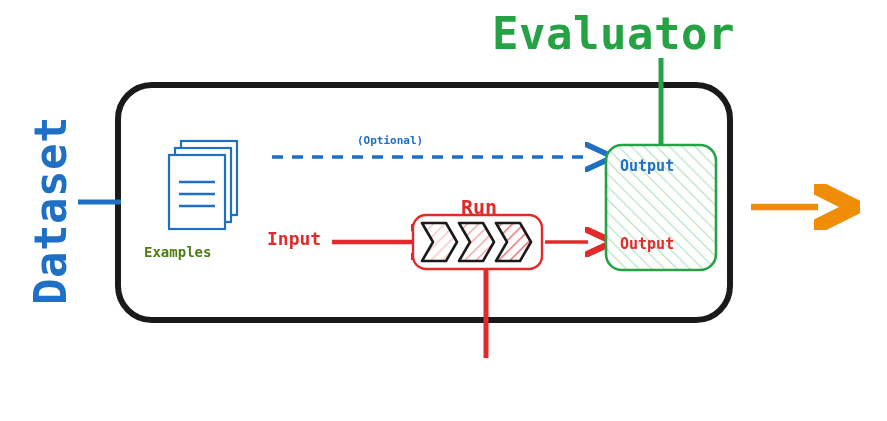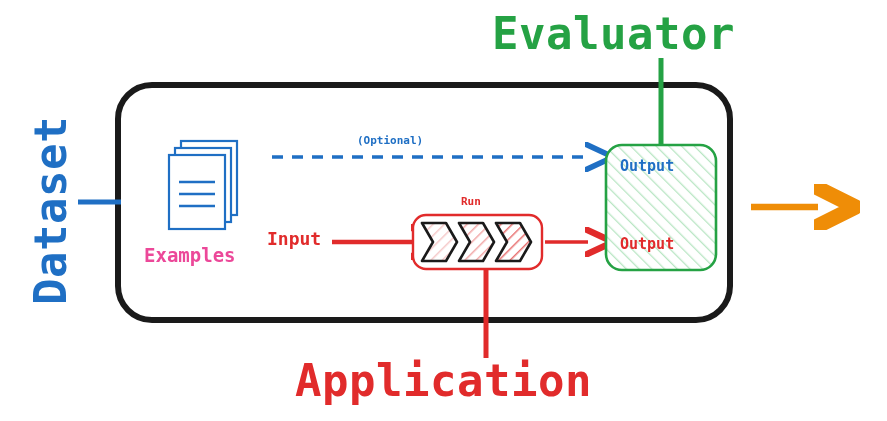--- a/index.html
+++ b/index.html
@@ -59,43 +59,43 @@
     left: 0px;
     top: 355px;
     width: 887px;
     text-align: center;
     color: #e12b2b;
   }
   #label-application .inner { margin-left: 0px; }
   #label-examples {
     left: 144px;
     top: 244px;
-    color: #ec4899;
-    font-size: 19px;
+    color: #4d7c0f;
+    font-size: 14px;
     font-weight: bold;
   }
   #label-input {
     left: 267px;
     top: 228px;
     color: #e12b2b;
     font-size: 18px;
     font-weight: bold;
   }
   #label-optional {
     left: 357px;
     top: 134px;
     color: #1f6fc4;
     font-size: 11px;
     font-weight: bold;
   }
   #label-run {
     left: 461px;
     top: 195px;
     color: #e12b2b;
-    font-size: 11px;
+    font-size: 20px;
     font-weight: bold;
   }
   #label-output-top {
     left: 620px;
     top: 157px;
     color: #1f6fc4;
     font-size: 15px;
     font-weight: bold;
   }
   #label-output-bottom {
@@ -183,23 +183,20 @@
   </svg>
 
   <div class="lbl big-label" id="label-dataset">
     <span>Dataset</span>
   </div>
 
   <div class="lbl big-label" id="label-evaluator">
     <span class="inner">Evaluator</span>
   </div>
 
-  <div class="lbl big-label" id="label-application">
-    <span class="inner">Application</span>
-  </div>
 
   <div class="lbl" id="label-examples">Examples</div>
 
   <div class="lbl" id="label-input">Input</div>
 
   <div class="lbl" id="label-optional">(Optional)</div>
 
   <div class="lbl" id="label-run">Run</div>
 
   <div class="lbl" id="label-output-top">Output</div>

